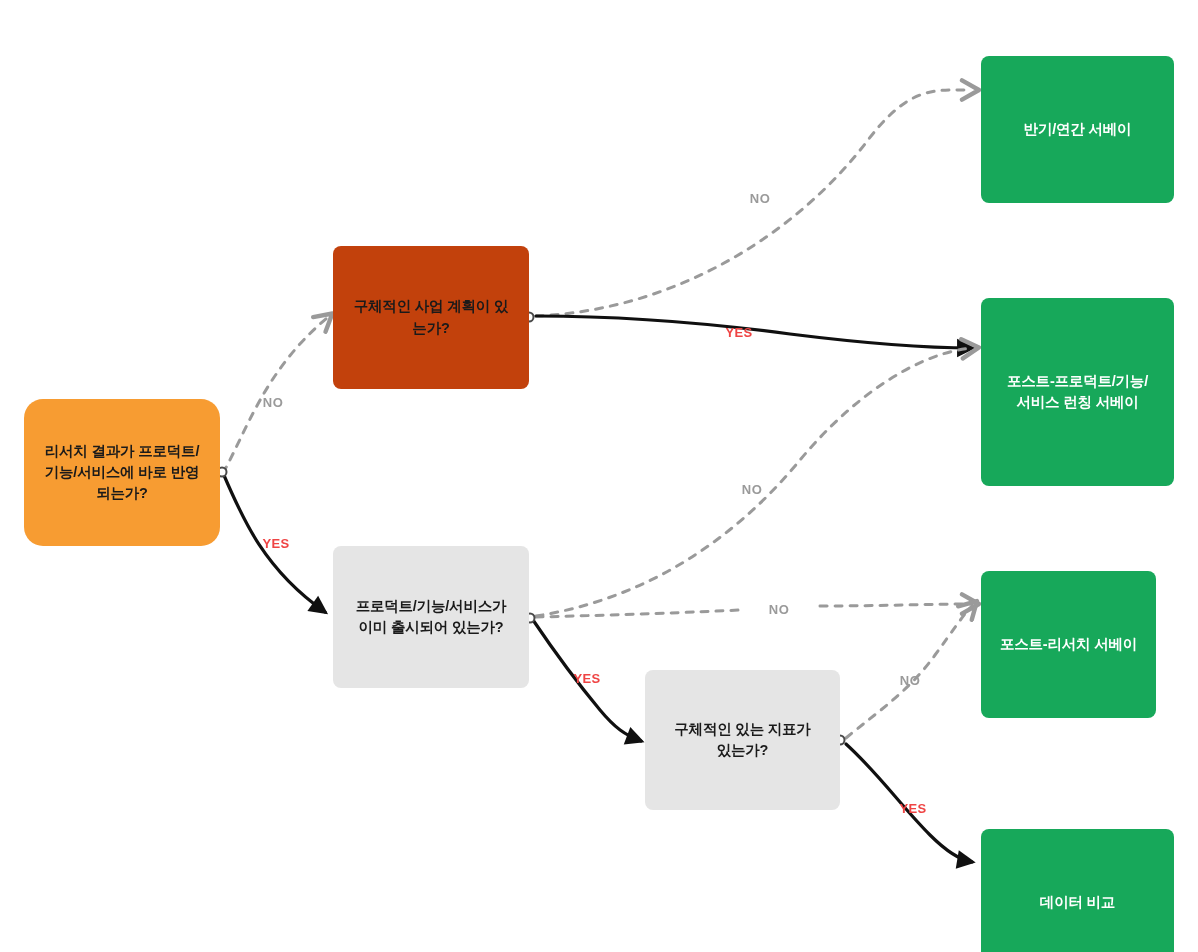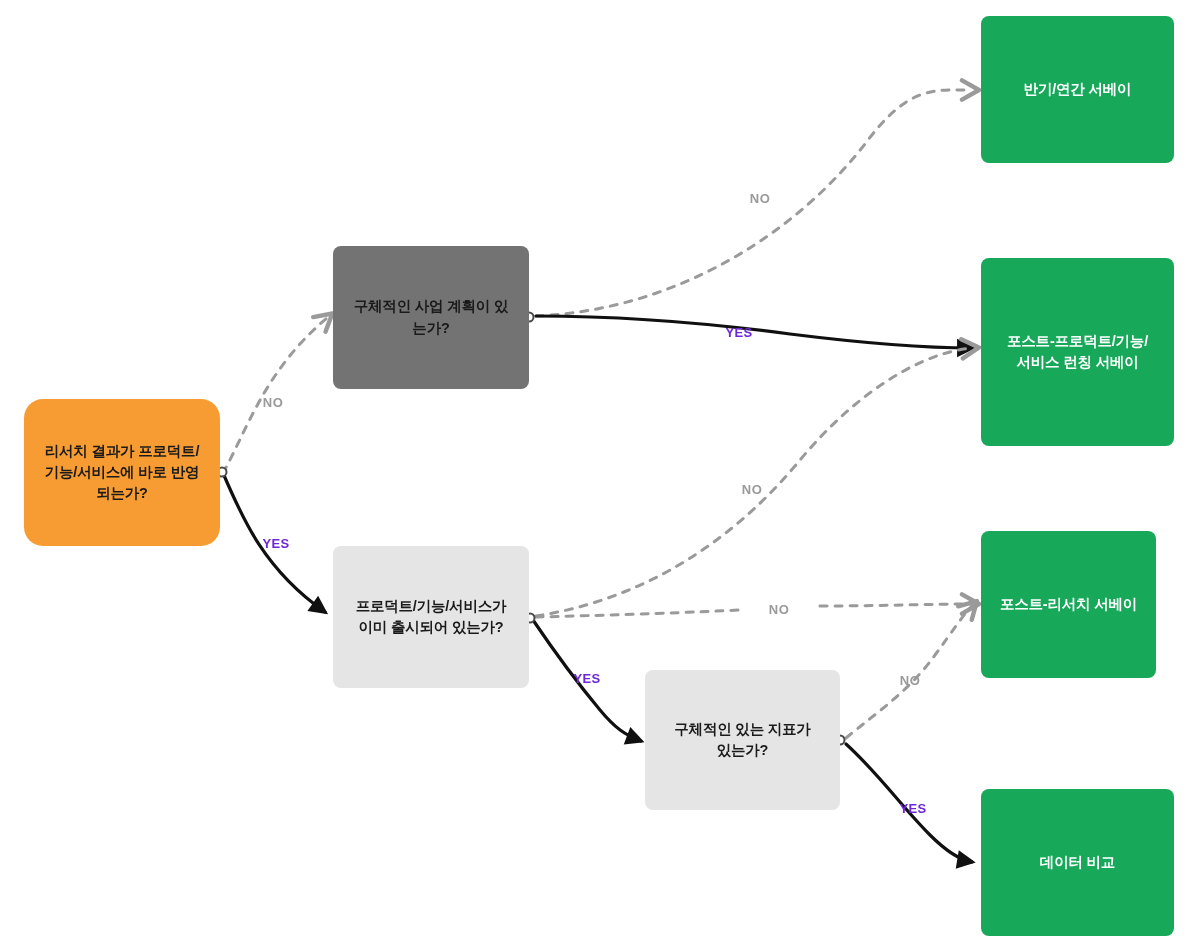--- a/index.html
+++ b/index.html
@@ -39,45 +39,46 @@
     font-size: 14.5px;
     line-height: 1.45;
     padding: 8px 14px;
     letter-spacing: -0.2px;
   }
   .node-decision-start {
     background: #f79c32;
     color: #1a1a1a;
   }
   .node-decision-blue {
-    background: #737373;
+    background: #c2410c;
     color: #1a1a1a;
   }
   .node-decision-purple {
     background: #e5e5e5;
     color: #1a1a1a;
   }
   .node-outcome {
     background: #17a85a;
     color: #ffffff;
+    margin-top: 40px;
   }
   .node-label {
     white-space: pre-line;
     display: block;
   }
   .edge-label {
     position: absolute;
     font-weight: bold;
     font-size: 13px;
     letter-spacing: 0.4px;
     transform: translate(-50%, -50%);
     white-space: nowrap;
   }
   .edge-label-yes {
-    color: #6d28d9;
+    color: #ef4444;
   }
   .edge-label-no {
     color: #9a9a9a;
   }
   .port {
     position: absolute;
     width: 11px;
     height: 11px;
     border-radius: 50%;
     background: #ffffff;

